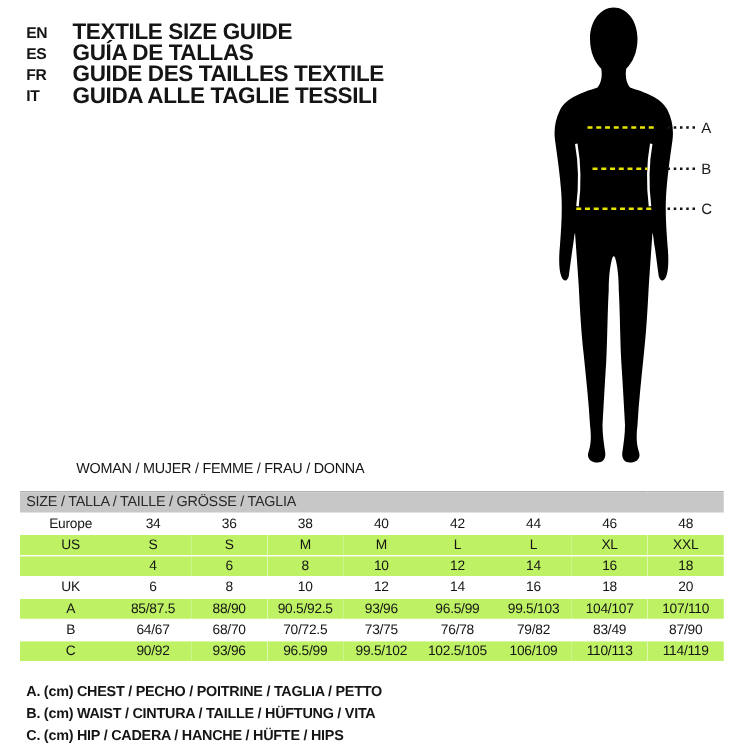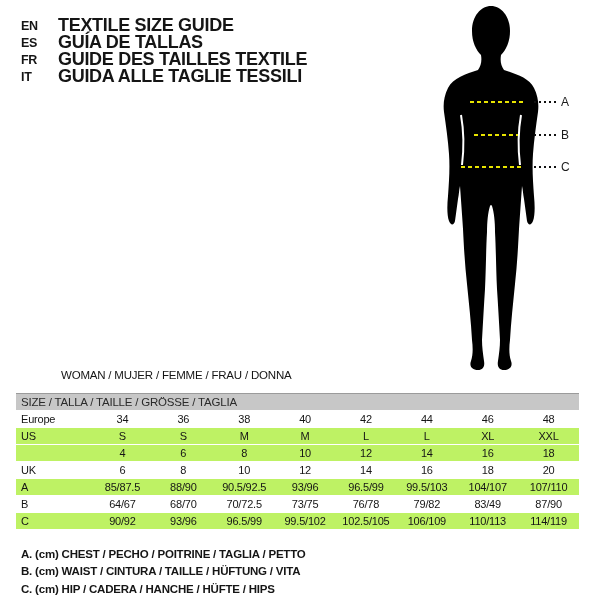--- a/index.html
+++ b/index.html
@@ -21,21 +21,21 @@
   .figure-wrap svg{display:block;}
   .marker-label{font-family:"Liberation Sans","DejaVu Sans",sans-serif;font-size:12px;fill:#1a1a1a;}
 
   
   .section-title{position:absolute;left:21px;top:369px;font-weight:normal;font-size:11.5px;letter-spacing:-0.2px;white-space:nowrap;margin-left:40px;}
 
   
   .size-table{position:absolute;left:16px;top:393px;width:563px;border-collapse:collapse;table-layout:fixed;}
   .size-table td,.size-table th{font-size:11px;font-weight:normal;letter-spacing:-0.2px;padding:0;height:16px;vertical-align:middle;overflow:hidden;white-space:nowrap;}
   .size-table .hdr{background:#c7c7c7;border-top:1px solid #9b9b9b;text-align:left;padding-left:5px;font-size:11.5px;color:#2a2a2a;height:16px;}
-  .size-table .lbl{text-align:left;padding-left:5px;}
+  .size-table .lbl{text-align:center;padding-left:5px;}
   .size-table .val{text-align:center;}
   .size-table tr{border-bottom:1px solid #ffffff;}
   .size-table tr.shaded{background:#bef264;}
   .size-table tr.plain{background:#ffffff;}
 
   
   .legend{position:absolute;left:21px;top:546px;}
   .legend-line{font-weight:bold;font-size:11.5px;letter-spacing:-0.2px;line-height:17.3px;white-space:nowrap;}
 </style>
 </head>

